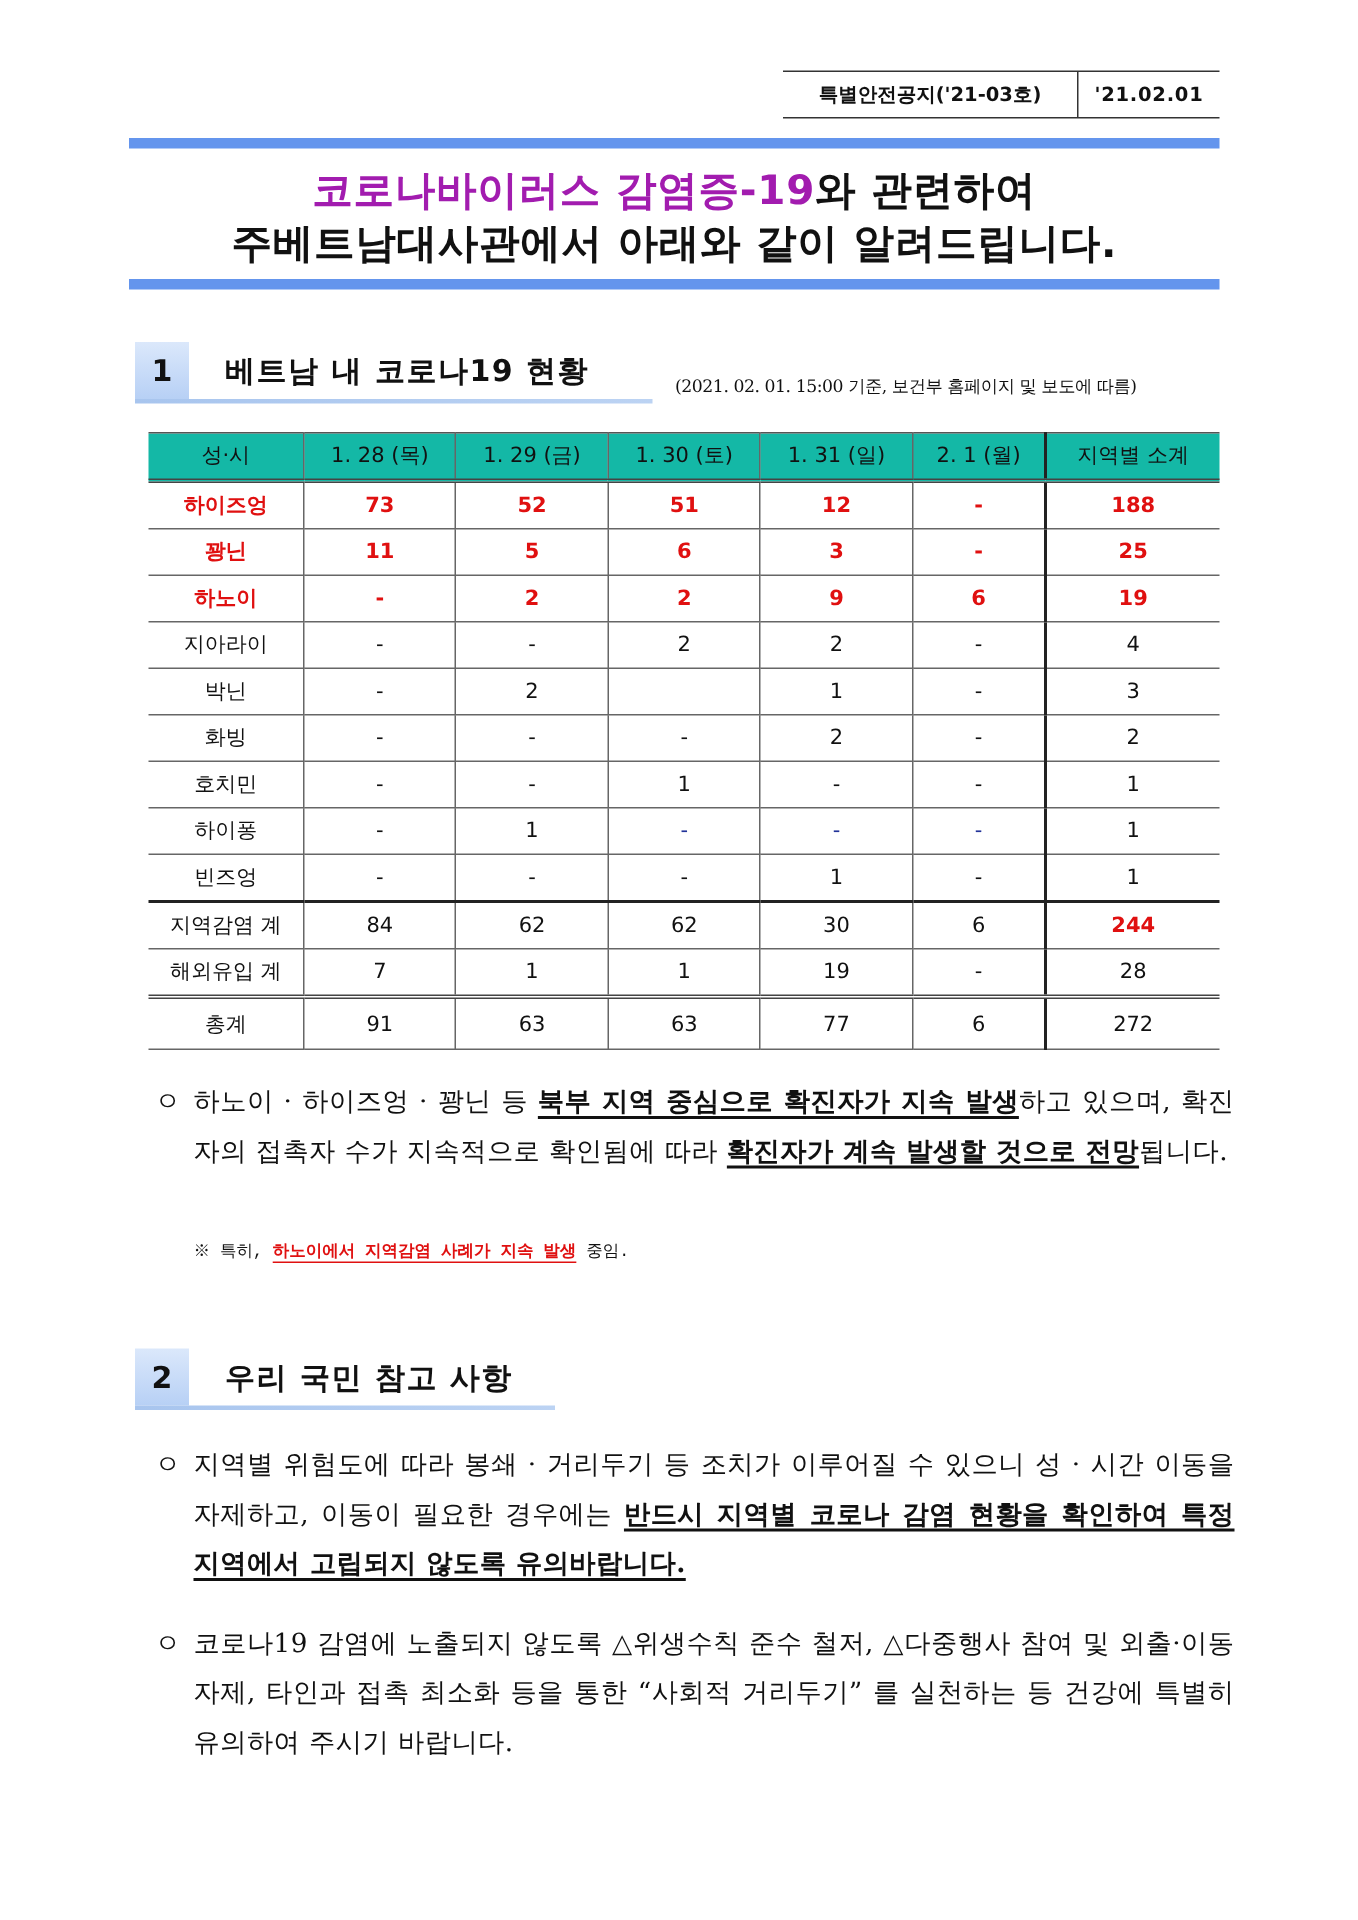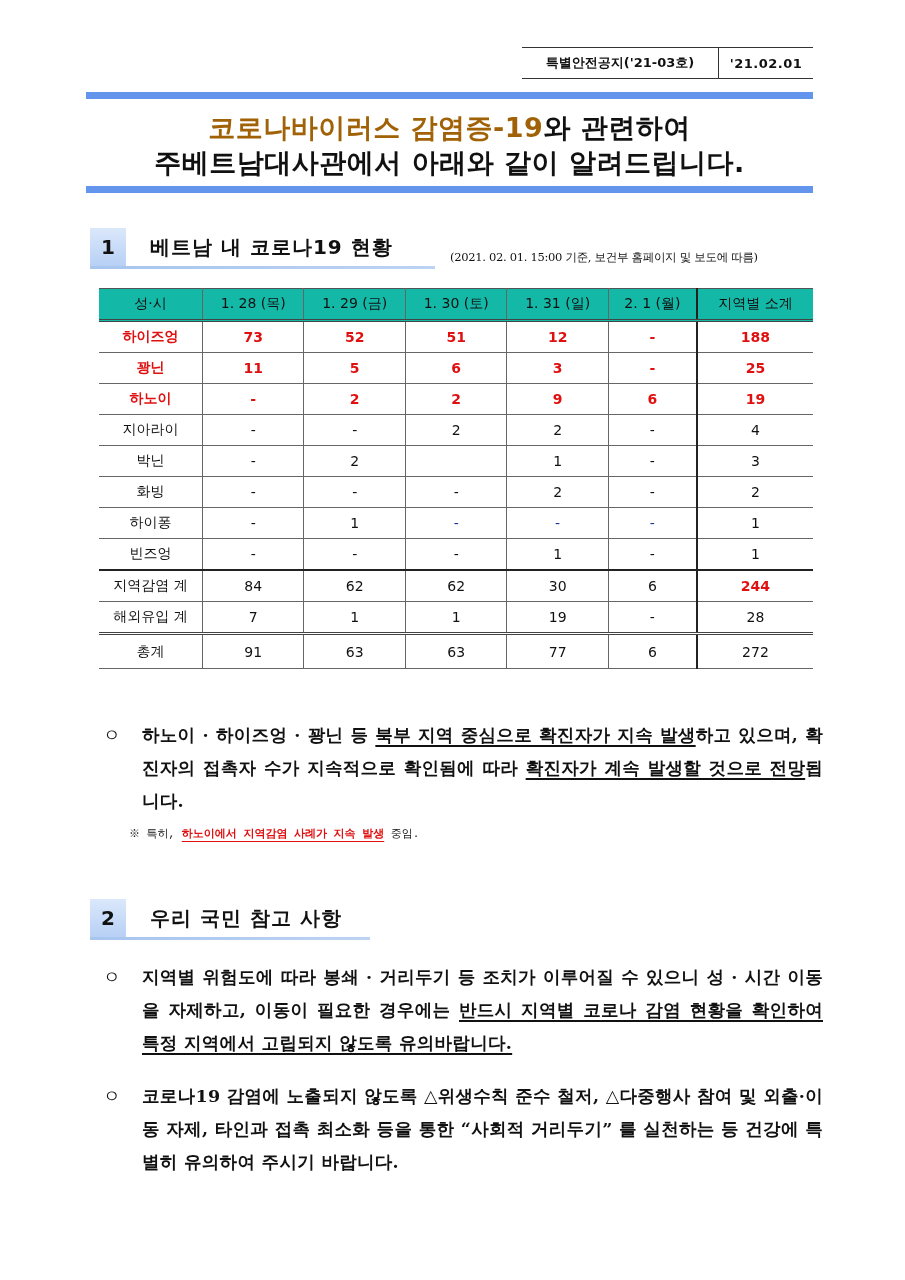--- a/index.html
+++ b/index.html
@@ -11,21 +11,21 @@
   .notice .c1 { width: 196px; border-right: 1px solid #333; }
   .notice .c2 { flex: 1; letter-spacing: 0.5px; }
 
   
   .band { position: absolute; left: 86px; width: 727px; height: 7px; background: #6495ed; }
   .band.top { top: 92px; }
   .band.bottom { top: 186px; }
   .title { position: absolute; left: 86px; width: 727px; text-align: center; font-weight: bold; font-size: 27px; letter-spacing: 0.5px; line-height: 34px; }
   .title.l1 { top: 111px; }
   .title.l2 { top: 146px; }
-  .red { color: #a16207; }
+  .red { color: #a21caf; }
 
   
   .sec { position: absolute; left: 90px; height: 38px; display: flex; align-items: center; }
   .sec .num { width: 36px; height: 38px; background: linear-gradient(#dbe8fb, #b7d0f5); display: flex; align-items: center; justify-content: center; font-weight: bold; font-size: 20px; }
   .sec .ttl { padding-left: 24px; font-weight: bold; font-size: 20px; letter-spacing: 1px; height: 38px; display: flex; align-items: center; }
   .sec .uline { position: absolute; left: 0; bottom: -3px; height: 3px; background: linear-gradient(90deg, #a8c5ee, #bcd3f3); }
   .sec1 { top: 228px; }
   .sec1 .uline { width: 345px; }
   .sec2 { top: 899px; }
   .sec2 .uline { width: 280px; }
@@ -41,21 +41,21 @@
   table.cases tr.hot td { color: #e01010; font-weight: bold; }
   table.cases tr.sep-top td { border-top: 2px solid #222; }
   table.cases tr.total td { border-top: 3px double #444; height: 33px; }
   table.cases td.first { width: 103px; }
   table.cases td.blue { color: #223399; }
   table.cases td.redbold { color: #e01010; font-weight: bold; }
 
   
   .para { position: absolute; left: 103px; width: 720px; font-family: "DejaVu Serif", "Liberation Serif", serif; font-size: 17.5px; line-height: 33px; letter-spacing: 0.3px; }
   .para .bullet { position: absolute; left: 0; top: 0; }
-  .para .text { margin-left: 39px; text-align: justify; font-weight: bold; }
+  .para .text { margin-left: 26px; text-align: justify; }
   .para b.ul { text-decoration: underline; text-underline-offset: 4px; text-decoration-thickness: 1.5px; }
   .p1 { top: 719px; }
   .p2 { top: 961px; }
   .p3 { top: 1080px; }
   .note { position: absolute; left: 129px; top: 826px; font-family: Liberation Mono, monospace; font-size: 11px; }
   .note b.ul { color: #e01010; text-decoration: underline; text-underline-offset: 4px; }
 </style>
 </head>
 <body>
 
@@ -137,20 +137,29 @@
     <tr>
       <td class="first">화빙</td>
       <td>-</td>
       <td>-</td>
       <td>-</td>
       <td>2</td>
       <td>-</td>
       <td class="sub">2</td>
     </tr>
     <tr>
+      <td class="first">호치민</td>
+      <td>-</td>
+      <td>-</td>
+      <td>1</td>
+      <td>-</td>
+      <td>-</td>
+      <td class="sub">1</td>
+    </tr>
+    <tr>
       <td class="first">하이퐁</td>
       <td>-</td>
       <td>1</td>
       <td class="blue">-</td>
       <td class="blue">-</td>
       <td class="blue">-</td>
       <td class="sub">1</td>
     </tr>
     <tr>
       <td class="first">빈즈엉</td>

